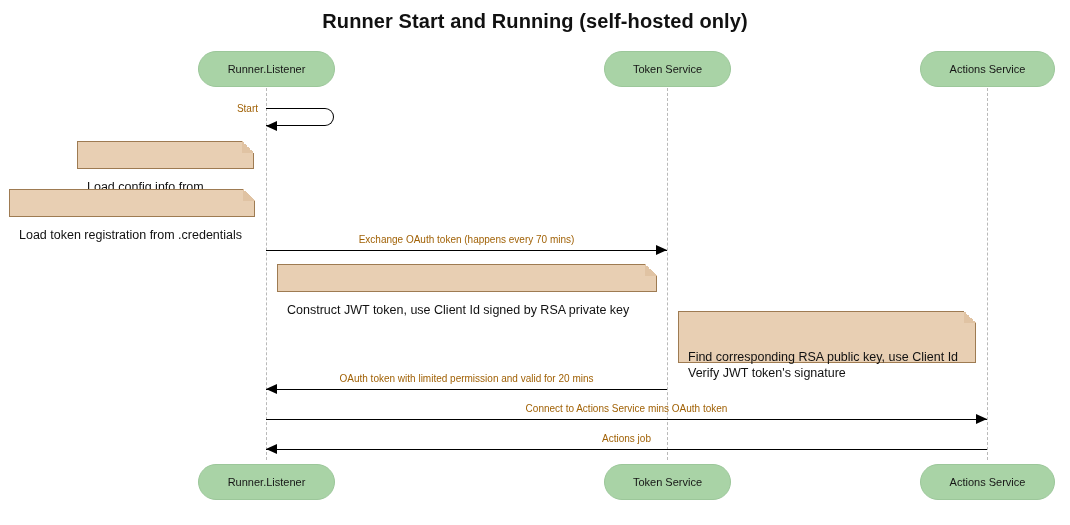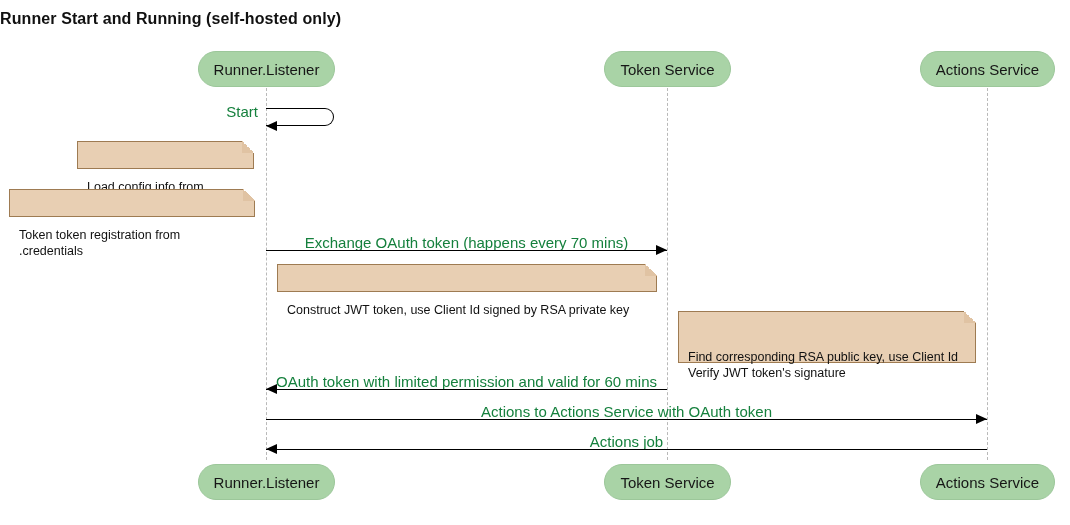--- a/index.html
+++ b/index.html
@@ -17,21 +17,22 @@
     height: 525px;
     background: #ffffff;
     overflow: hidden;
   }
   
   .diagram-title {
     position: absolute;
     left: 0;
     top: 10px;
     width: 1070px;
-    font-size: 16px;
+    text-align: center;
+    font-size: 20px;
     font-weight: bold;
     color: #111111;
     letter-spacing: 0.1px;
   }
   
   .lifeline {
     position: absolute;
     width: 0;
     border-left: 1px dashed #b9b9b9;
     top: 88px;
@@ -40,21 +41,21 @@
   
   .participant {
     position: absolute;
     height: 36px;
     border-radius: 18px;
     background: #a9d3a6;
     border: 1px solid #9cc79a;
     display: flex;
     align-items: center;
     justify-content: center;
-    font-size: 15px;
+    font-size: 11px;
     color: #161616;
     box-sizing: border-box;
     white-space: nowrap;
   }
   
   .note {
     position: absolute;
     background: #e8cfb3;
     border: 1px solid #9e7b52;
     box-sizing: border-box;
@@ -74,22 +75,22 @@
     box-sizing: border-box;
   }
   
   .msg {
     position: absolute;
     height: 1px;
     background: #000000;
   }
   .msg-label {
     position: absolute;
-    font-size: 15px;
-    color: #15803d;
+    font-size: 10px;
+    color: #a16207;
     white-space: nowrap;
     text-align: center;
   }
   .arrow-head {
     position: absolute;
     width: 0;
     height: 0;
     border-top: 5px solid transparent;
     border-bottom: 5px solid transparent;
   }
@@ -134,43 +135,43 @@
   <div class="selfloop" style="left:266px; top:108px; width:68px; height:18px;"></div>
   <div class="arrow-head arrow-left" style="left:266px; top:121px;"></div>
 
   <div class="note" style="left:77px; top:141px; width:177px; height:28px;">
     <span class="fold-inner"></span>
     <span>Load config info from .runner</span>
   </div>
 
   <div class="note" style="left:9px; top:189px; width:246px; height:28px;">
     <span class="fold-inner"></span>
-    <span>Token token registration from .credentials</span>
+    <span>Load token registration from .credentials</span>
   </div>
 
   <div class="msg-label" style="left:266px; top:234px; width:401px;">Exchange OAuth token (happens every 70 mins)</div>
   <div class="msg" style="left:266px; top:250px; width:401px;"></div>
   <div class="arrow-head arrow-right" style="left:656px; top:245px;"></div>
 
   <div class="note" style="left:678px; top:311px; width:298px; height:52px;">
     <span class="fold-inner"></span>
     <span>Find corresponding RSA public key, use Client Id
 Verify JWT token's signature</span>
   </div>
 
   <div class="note" style="left:277px; top:264px; width:380px; height:28px;">
     <span class="fold-inner"></span>
     <span>Construct JWT token, use Client Id signed by RSA private key</span>
   </div>
 
-  <div class="msg-label" style="left:266px; top:373px; width:401px;">OAuth token with limited permission and valid for 60 mins</div>
+  <div class="msg-label" style="left:266px; top:373px; width:401px;">OAuth token with limited permission and valid for 20 mins</div>
   <div class="msg" style="left:266px; top:389px; width:401px;"></div>
   <div class="arrow-head arrow-left" style="left:266px; top:384px;"></div>
 
-  <div class="msg-label" style="left:266px; top:403px; width:721px;">Actions to Actions Service with OAuth token</div>
+  <div class="msg-label" style="left:266px; top:403px; width:721px;">Connect to Actions Service mins OAuth token</div>
   <div class="msg" style="left:266px; top:419px; width:721px;"></div>
   <div class="arrow-head arrow-right" style="left:976px; top:414px;"></div>
 
   <div class="msg-label" style="left:266px; top:433px; width:721px;">Actions job</div>
   <div class="msg" style="left:266px; top:449px; width:721px;"></div>
   <div class="arrow-head arrow-left" style="left:266px; top:444px;"></div>
 
   <div class="participant" style="left:198px; top:464px; width:137px;">
     <span>Runner.Listener</span>
   </div>

